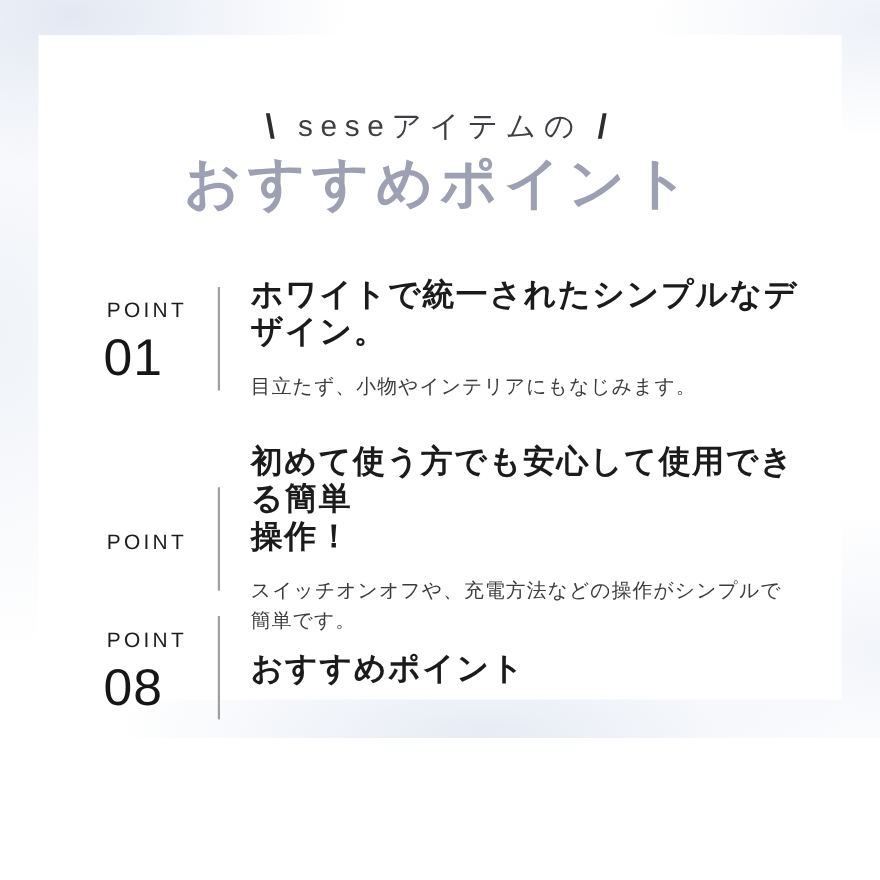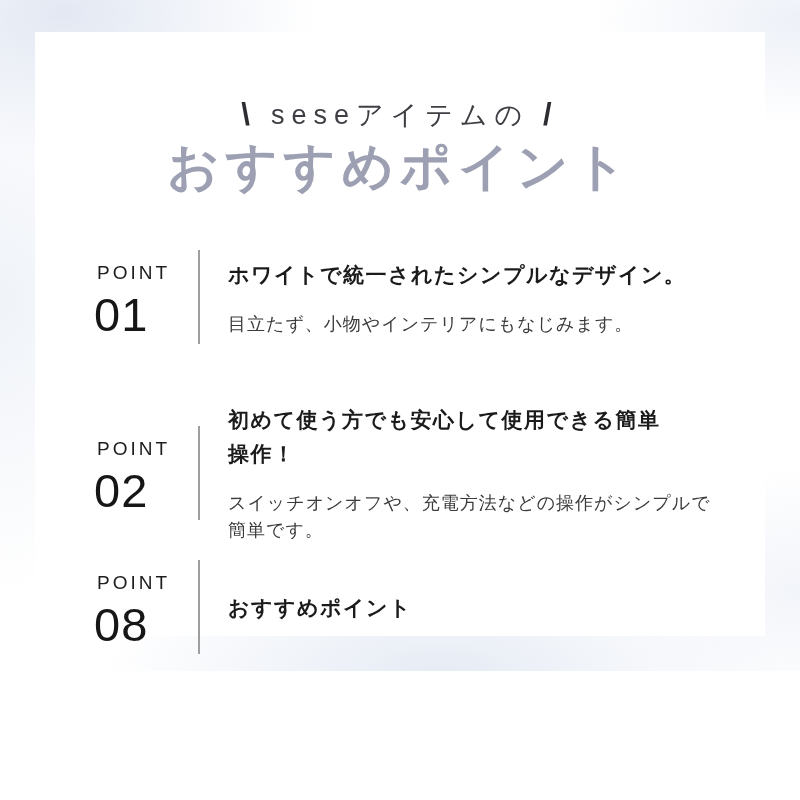--- a/index.html
+++ b/index.html
@@ -91,21 +91,21 @@
     width: 2px;
     height: 94px;
     background: #9e9e9e;
     margin-right: 28px;
   }
   .point-content {
     flex: 1 1 auto;
     padding-top: 1px;
   }
   .point-title {
-    font-size: 21px;
+    font-size: 29px;
     font-weight: bold;
     line-height: 34px;
     letter-spacing: 1.5px;
     color: #1b1b1b;
     white-space: pre-line;
   }
   .point-desc {
     font-size: 18px;
     font-weight: 400;
     line-height: 27px;
@@ -157,21 +157,20 @@
     <div class="point-divider"></div>
     <div class="point-content">
       <div class="point-title">ホワイトで統一されたシンプルなデザイン。</div>
       <div class="point-desc">目立たず、小物やインテリアにもなじみます。</div>
     </div>
   </div>
 
   <div class="point" style="top:402px">
     <div class="point-left">
       <div class="point-label">POINT</div>
-      <div class="point-number">02</div>
     </div>
     <div class="point-divider"></div>
     <div class="point-content">
       <div class="point-title">初めて使う方でも安心して使用できる簡単
 操作！</div>
       <div class="point-desc">スイッチオンオフや、充電方法などの操作がシンプルで
 簡単です。</div>
     </div>
   </div>
 

